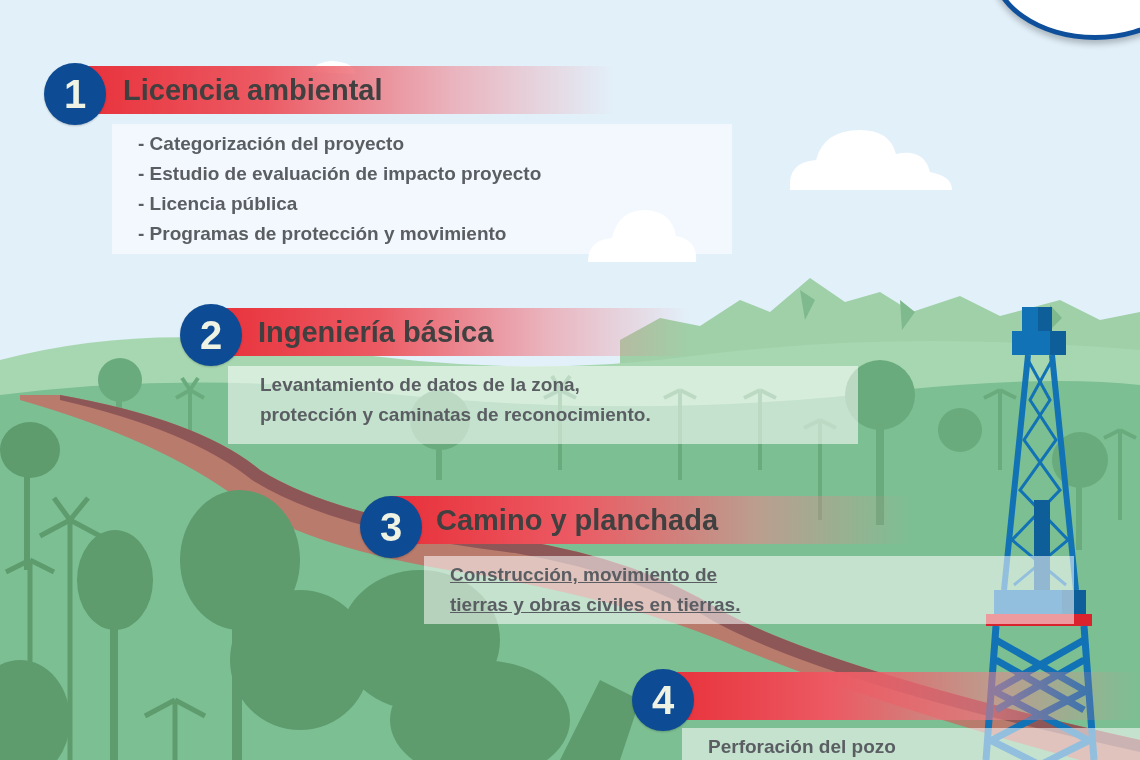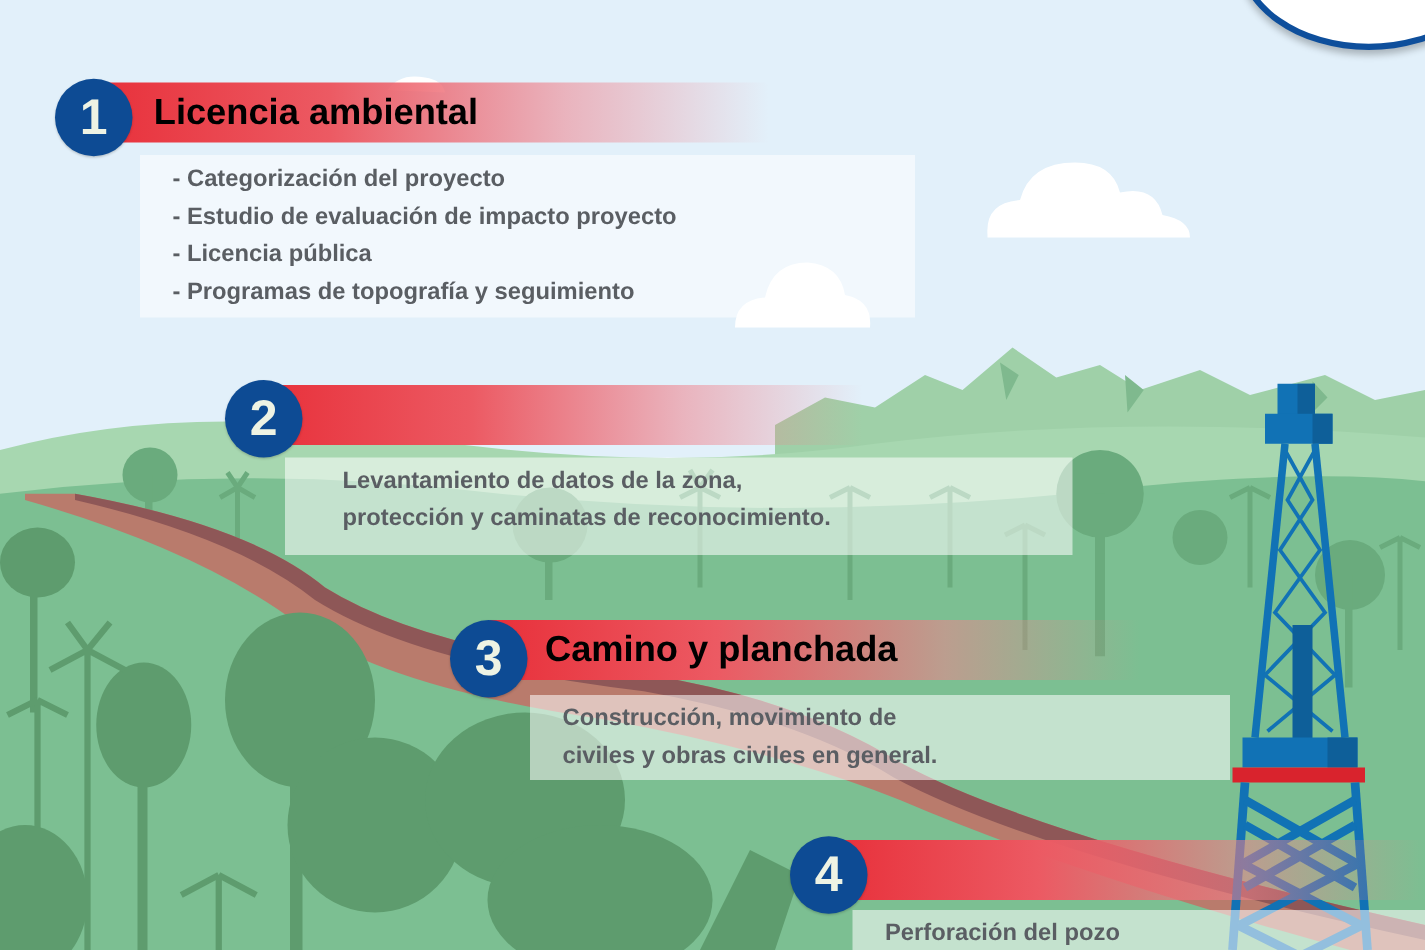--- a/index.html
+++ b/index.html
@@ -10,21 +10,21 @@
          color: #fff; font: bold 34px "Liberation Sans", sans-serif; letter-spacing: 2px; overflow: hidden; }
   .logo-ring { position: absolute; right: -60px; top: -110px; width: 200px; height: 140px;
          border-radius: 50%; background: #fff; border: 5px solid #0e4f9c; box-shadow: 0 4px 6px rgba(0,0,0,.25); }
   .step { position: absolute; }
   .step .banner { position: absolute; height: 48px; display: flex; align-items: center; }
   .step .banner-bg { position: absolute; left: 0; top: 0; bottom: 0; right: 0;
          background: linear-gradient(90deg, #e8303a 0%, #ec5a63 35%, rgba(240,130,140,.55) 70%, rgba(255,255,255,0) 100%); }
   .step .num { position: absolute; width: 62px; height: 62px; border-radius: 50%; background: #0d4b94;
          color: #eef3e4; font: bold 40px "Liberation Sans", sans-serif; display: flex; align-items: center;
          justify-content: center; z-index: 2; box-shadow: 0 1px 2px rgba(0,0,0,.2); }
-  .step .title { position: relative; z-index: 1; color: #000000; font: bold 29px "Liberation Sans", sans-serif; white-space: nowrap; }
+  .step .title { position: relative; z-index: 1; color: #404040; font: bold 29px "Liberation Sans", sans-serif; white-space: nowrap; }
   .step .desc { position: absolute; background: rgba(255,255,255,.55); color: #5a5e63;
          font: bold 19px/30px "Liberation Sans", sans-serif; padding: 4px 0 4px 26px; box-sizing: border-box; }
   .desc-line { white-space: nowrap; }
 </style>
 </head>
 <body>
 
 <div class="scene">
   <svg width="1140" height="760" viewBox="0 0 1140 760" style="position:absolute;left:0;top:0">
 
@@ -116,44 +116,45 @@
   <div class="step">
     <div class="banner" style="left:75px; top:66px; width:540px;">
       <div class="banner-bg"></div>
       <span class="title" style="left:48px;">Licencia ambiental</span>
     </div>
     <div class="num" style="left:44px; top:63px;">1</div>
     <div class="desc" style="left:112px; top:124px; width:620px; height:130px; padding-top:5px;">
       <div class="desc-line">- Categorización del proyecto</div>
       <div class="desc-line">- Estudio de evaluación de impacto proyecto</div>
       <div class="desc-line">- Licencia pública</div>
-      <div class="desc-line">- Programas de topografía y seguimiento</div>
+      <div class="desc-line">- Programas de protección y movimiento</div>
     </div>
   </div>
 
   <div class="step">
     <div class="banner" style="left:210px; top:308px; width:480px;">
       <div class="banner-bg"></div>
+      <span class="title" style="left:48px;">Ingeniería básica</span>
     </div>
     <div class="num" style="left:180px; top:304px;">2</div>
-    <div class="desc" style="left:228px; top:366px; width:630px; height:78px; padding-left:46px;">
+    <div class="desc" style="left:228px; top:366px; width:630px; height:78px; padding-left:32px;">
       <div class="desc-line">Levantamiento de datos de la zona,</div>
       <div class="desc-line">protección y caminatas de reconocimiento.</div>
     </div>
   </div>
 
   <div class="step">
     <div class="banner" style="left:392px; top:496px; width:520px;">
       <div class="banner-bg"></div>
       <span class="title" style="left:44px;">Camino y planchada</span>
     </div>
     <div class="num" style="left:360px; top:496px;">3</div>
-    <div class="desc" style="left:424px; top:556px; width:560px; height:68px;">
+    <div class="desc" style="left:424px; top:556px; width:650px; height:68px;text-decoration:underline;">
       <div class="desc-line">Construcción, movimiento de</div>
-      <div class="desc-line">civiles y obras civiles en general.</div>
+      <div class="desc-line">tierras y obras civiles en tierras.</div>
     </div>
   </div>
 
   <div class="step">
     <div class="banner" style="left:665px; top:672px; width:475px;">
       <div class="banner-bg"></div>
     </div>
     <div class="num" style="left:632px; top:669px;">4</div>
     <div class="desc" style="left:682px; top:728px; width:458px; height:40px;">
       <div class="desc-line">Perforación del pozo</div>

